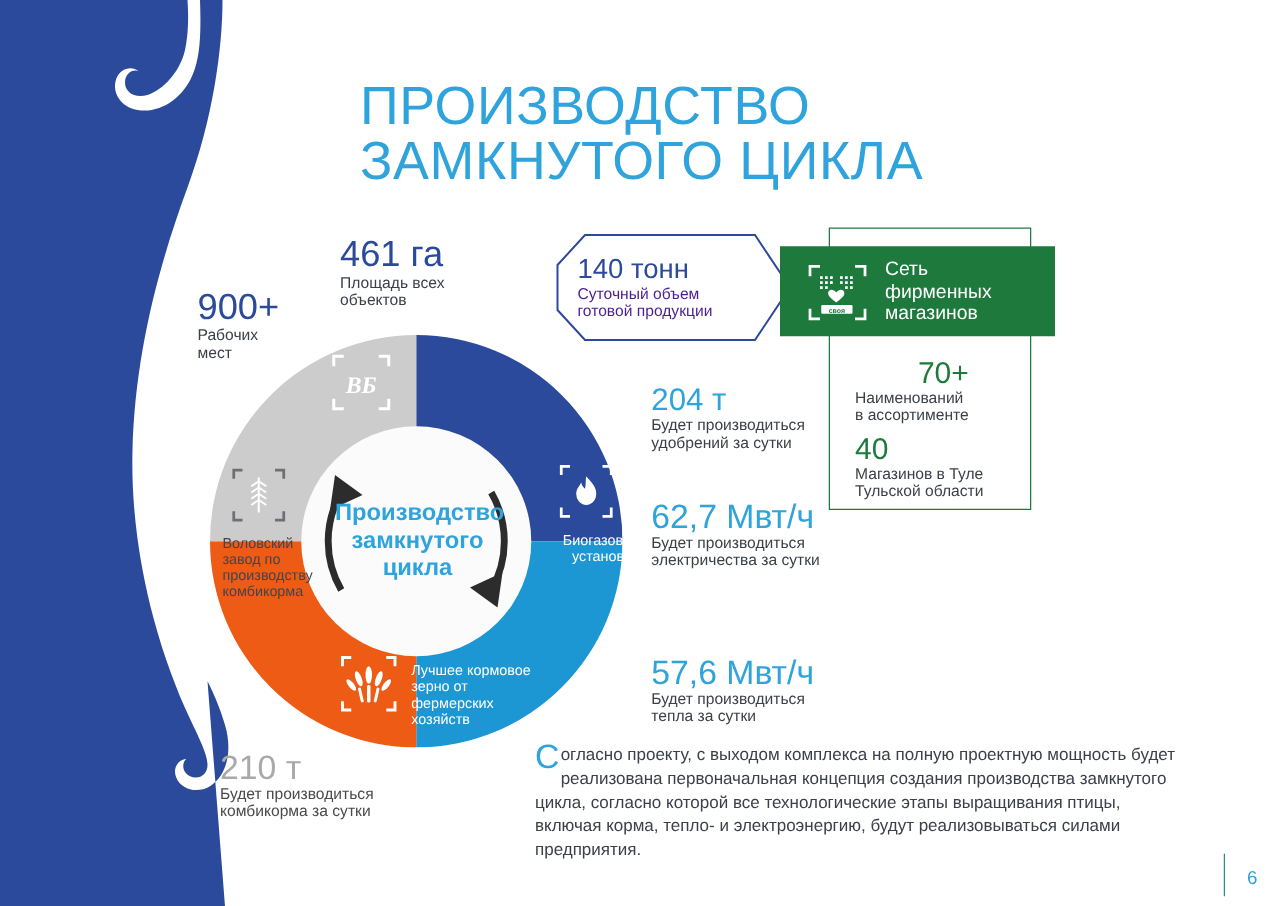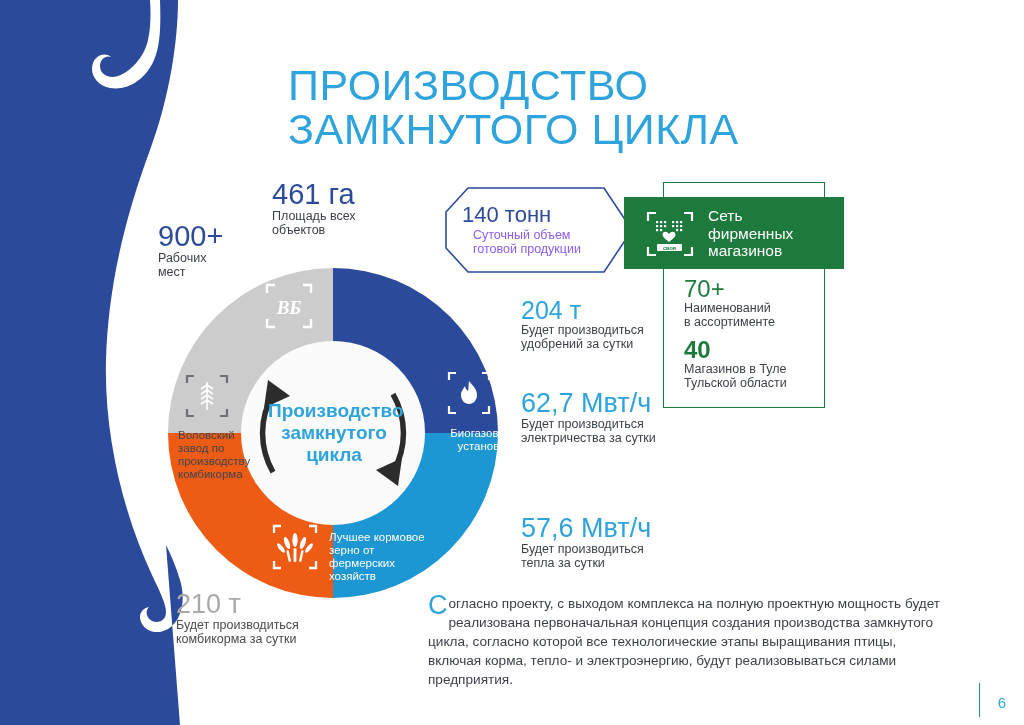--- a/index.html
+++ b/index.html
@@ -17,21 +17,21 @@
 
   
   .title {
     position:absolute; left:288px; top:63px;
     font-size:43px; line-height:44px; letter-spacing:.5px;
     color:#2EA3DC; font-weight:400;
   }
   .title span { display:block; }
 
   
-  .stat { position:absolute; }
+  .stat { position:absolute;margin-top:10px; }
   .stat .num { font-weight:400; line-height:1.0; white-space:nowrap; }
   .stat .cap { font-size:12.5px; line-height:14px; color:#3B3F47; }
 
   .num-blue  { color:#2B4A9B; }
   .num-cyan  { color:#2EA3DC; }
   .num-grey  { color:#A9A9A9; }
   .num-green { color:#1E7A3C; }
   .cap-green { color:#1b5e2c; }
 
   
@@ -64,39 +64,39 @@
     position:absolute; left:268px; top:400px; width:132px;
     text-align:center; color:#2EA3DC;
     font-size:19px; line-height:22px; font-weight:bold;
   }
 
   .ic { position:absolute; }
 
   
   .callout { position:absolute; left:444px; top:186px; width:190px; height:88px; }
   .callout .c-num { position:absolute; left:18px; top:16px; font-size:22px; color:#2B4A9B; }
-  .callout .c-cap { position:absolute; left:29px; top:42px; font-size:12.5px; line-height:14px; color:#8b5cf6; }
+  .callout .c-cap { position:absolute; left:18px; top:42px; font-size:12.5px; line-height:14px; color:#4c1d95; }
 
   
   .greenbox {
     position:absolute; left:663px; top:182px; width:162px; height:226px;
     border:1.5px solid #1E7A3C; background:#fff;
   }
   .greenbanner {
     position:absolute; left:624px; top:197px; width:220px; height:72px;
     background:#1E7A3C;
   }
   .greenbanner .gb-text {
     position:absolute; left:84px; top:10px;
     color:#ffffff; font-size:15.5px; line-height:17.5px;
   }
   #stat-items { left:684px; top:277px; }
-  #stat-items .num { font-size:24px; }
+  #stat-items .num { font-size:24px;text-align:right; }
   #stat-shops { left:684px; top:338px; }
-  #stat-shops .num { font-size:24px;font-weight:bold; }
+  #stat-shops .num { font-size:24px; }
 
   
   .para {
     position:absolute; left:428px; top:594px; width:520px;
     font-size:13.6px; line-height:19px; color:#3B3F47;
   }
   .para .dropcap {
     float:left; font-size:27px; line-height:23px; color:#2EA3DC;
     padding-right:1px;
   }

